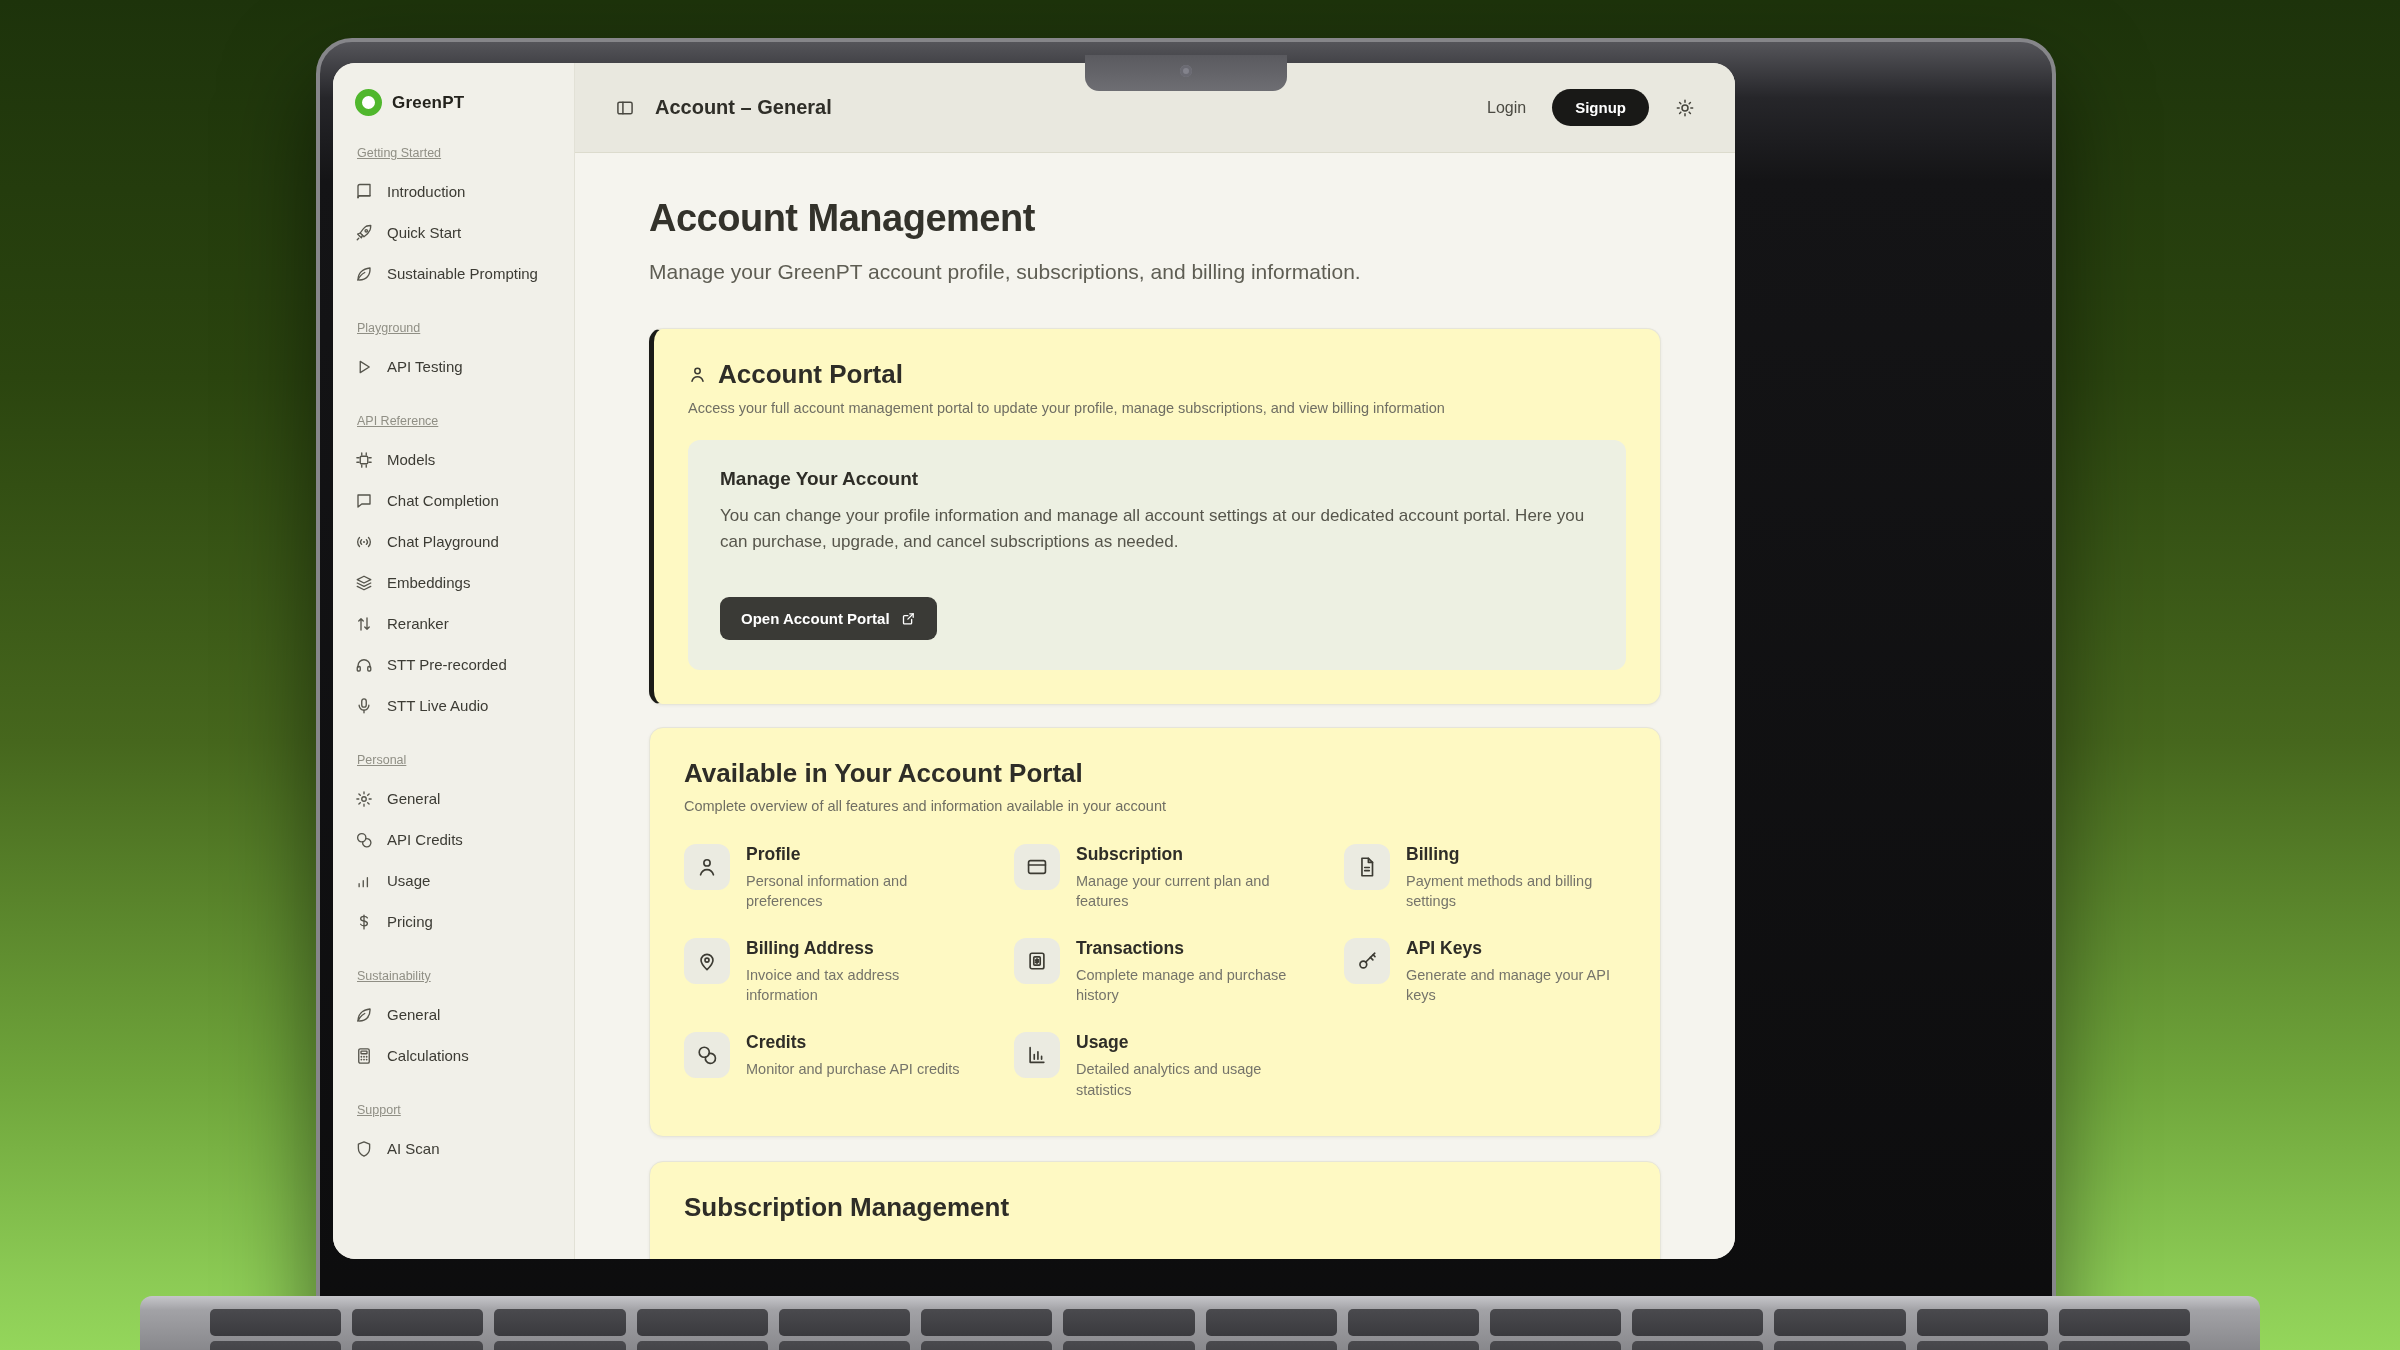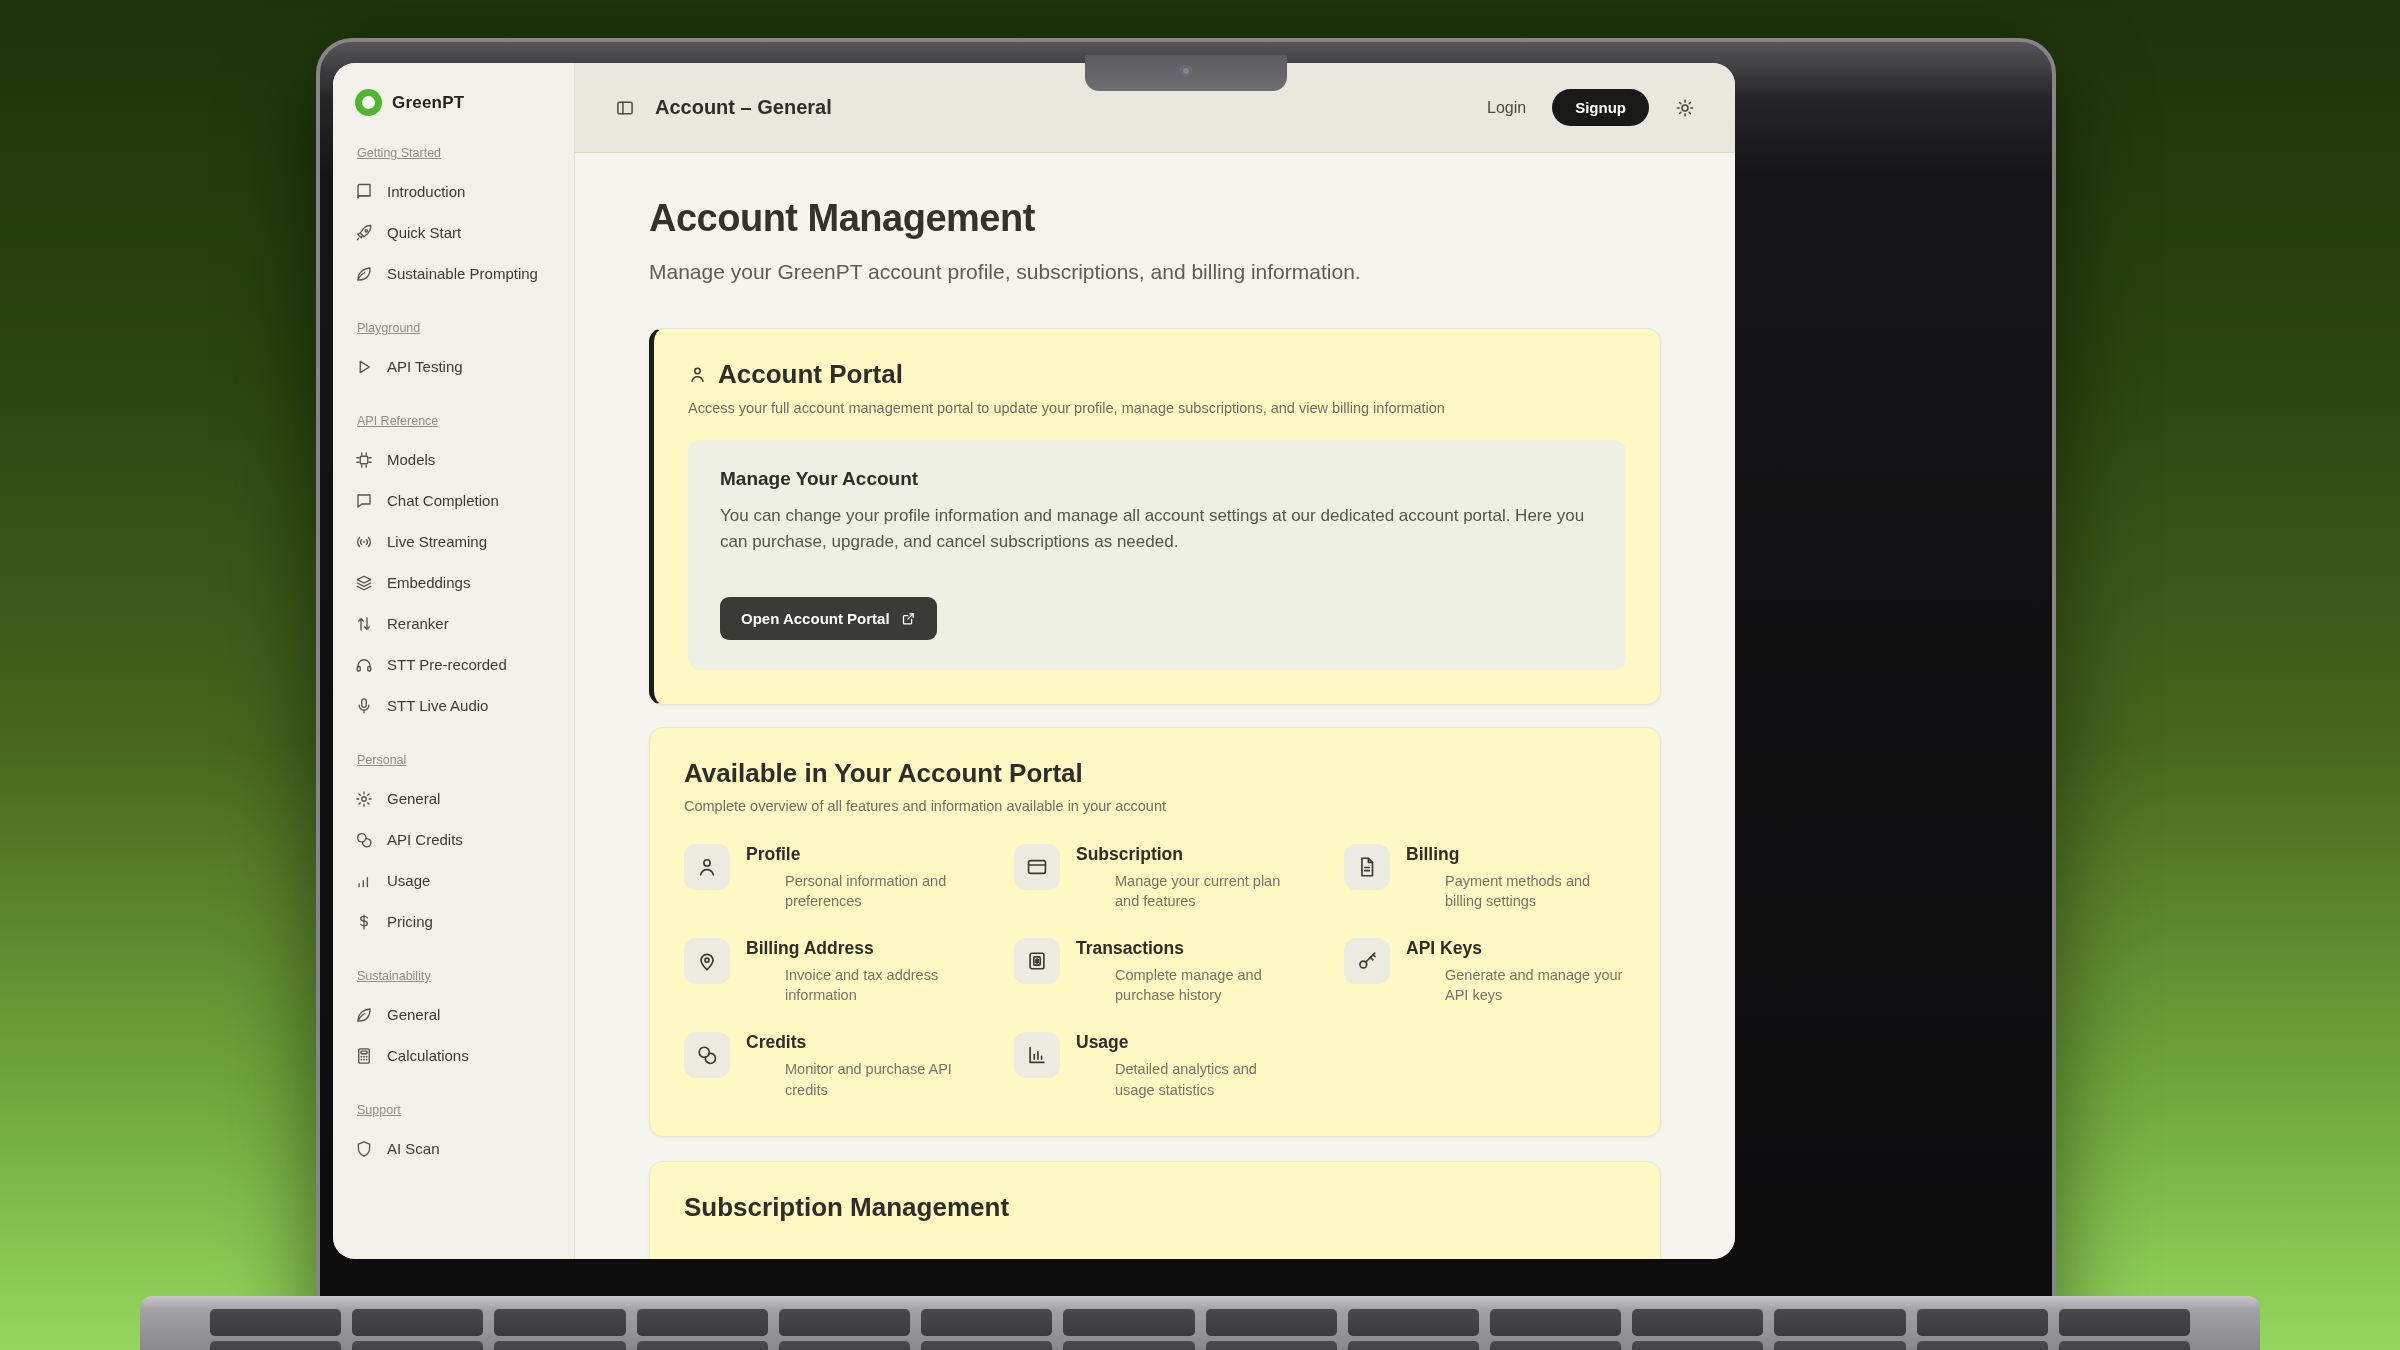--- a/index.html
+++ b/index.html
@@ -74,21 +74,21 @@
 
   .available-card{ margin-top:22px; padding:30px 34px 36px; }
   .avail-sub{ font-size:14.5px; color:#6f6e63; margin-top:9px; }
   .features{ margin-top:30px; display:grid; grid-template-columns:repeat(3,1fr);
     column-gap:48px; row-gap:26px; }
   .feature{ display:flex; gap:16px; }
   .tile{ width:46px; height:46px; flex:none; background:#ebebe1; border-radius:12px;
     display:flex; align-items:center; justify-content:center; color:#3c3b33; }
   .tile svg{ width:22px; height:22px; }
   .f-title{ font-size:17.5px; font-weight:bold; color:#2e2d27; }
-  .f-desc{ font-size:14.5px; color:#75746a; margin-top:6px; line-height:1.42; max-width:250px;margin-left:39px; }
+  .f-desc{ font-size:14.5px; color:#75746a; margin-top:6px; line-height:1.42; max-width:250px; }
 
   .sub-card{ margin-top:24px; padding:30px 34px; height:220px; }
 </style>
 </head>
 <body>
 
 <div class="laptop">
   <div class="screen">
     <div class="app">
 
@@ -157,21 +157,21 @@
             </span>
           <span>Chat Completion</span>
         </div>
         <div class="nav-item">
           <span class="nav-ico">
               <svg viewBox="0 0 24 24" fill="none" stroke="currentColor" stroke-width="1.8" stroke-linecap="round" stroke-linejoin="round">
                 <circle cx="12" cy="12" r="1.3" fill="currentColor" stroke="none"></circle>
                 <path d="M8.8 8.8a4.6 4.6 0 0 0 0 6.4M15.2 8.8a4.6 4.6 0 0 1 0 6.4M6 6a8.5 8.5 0 0 0 0 12M18 6a8.5 8.5 0 0 1 0 12"></path>
               </svg>
             </span>
-          <span>Live Streaming</span>
+          <span>Chat Playground</span>
         </div>
         <div class="nav-item">
           <span class="nav-ico">
               <svg viewBox="0 0 24 24" fill="none" stroke="currentColor" stroke-width="1.8" stroke-linecap="round" stroke-linejoin="round">
                 <path d="M12 3l9 4.5-9 4.5L3 7.5z"></path>
                 <path d="M3 12l9 4.5 9-4.5"></path>
                 <path d="M3 16.5L12 21l9-4.5"></path>
               </svg>
             </span>
           <span>Embeddings</span>

